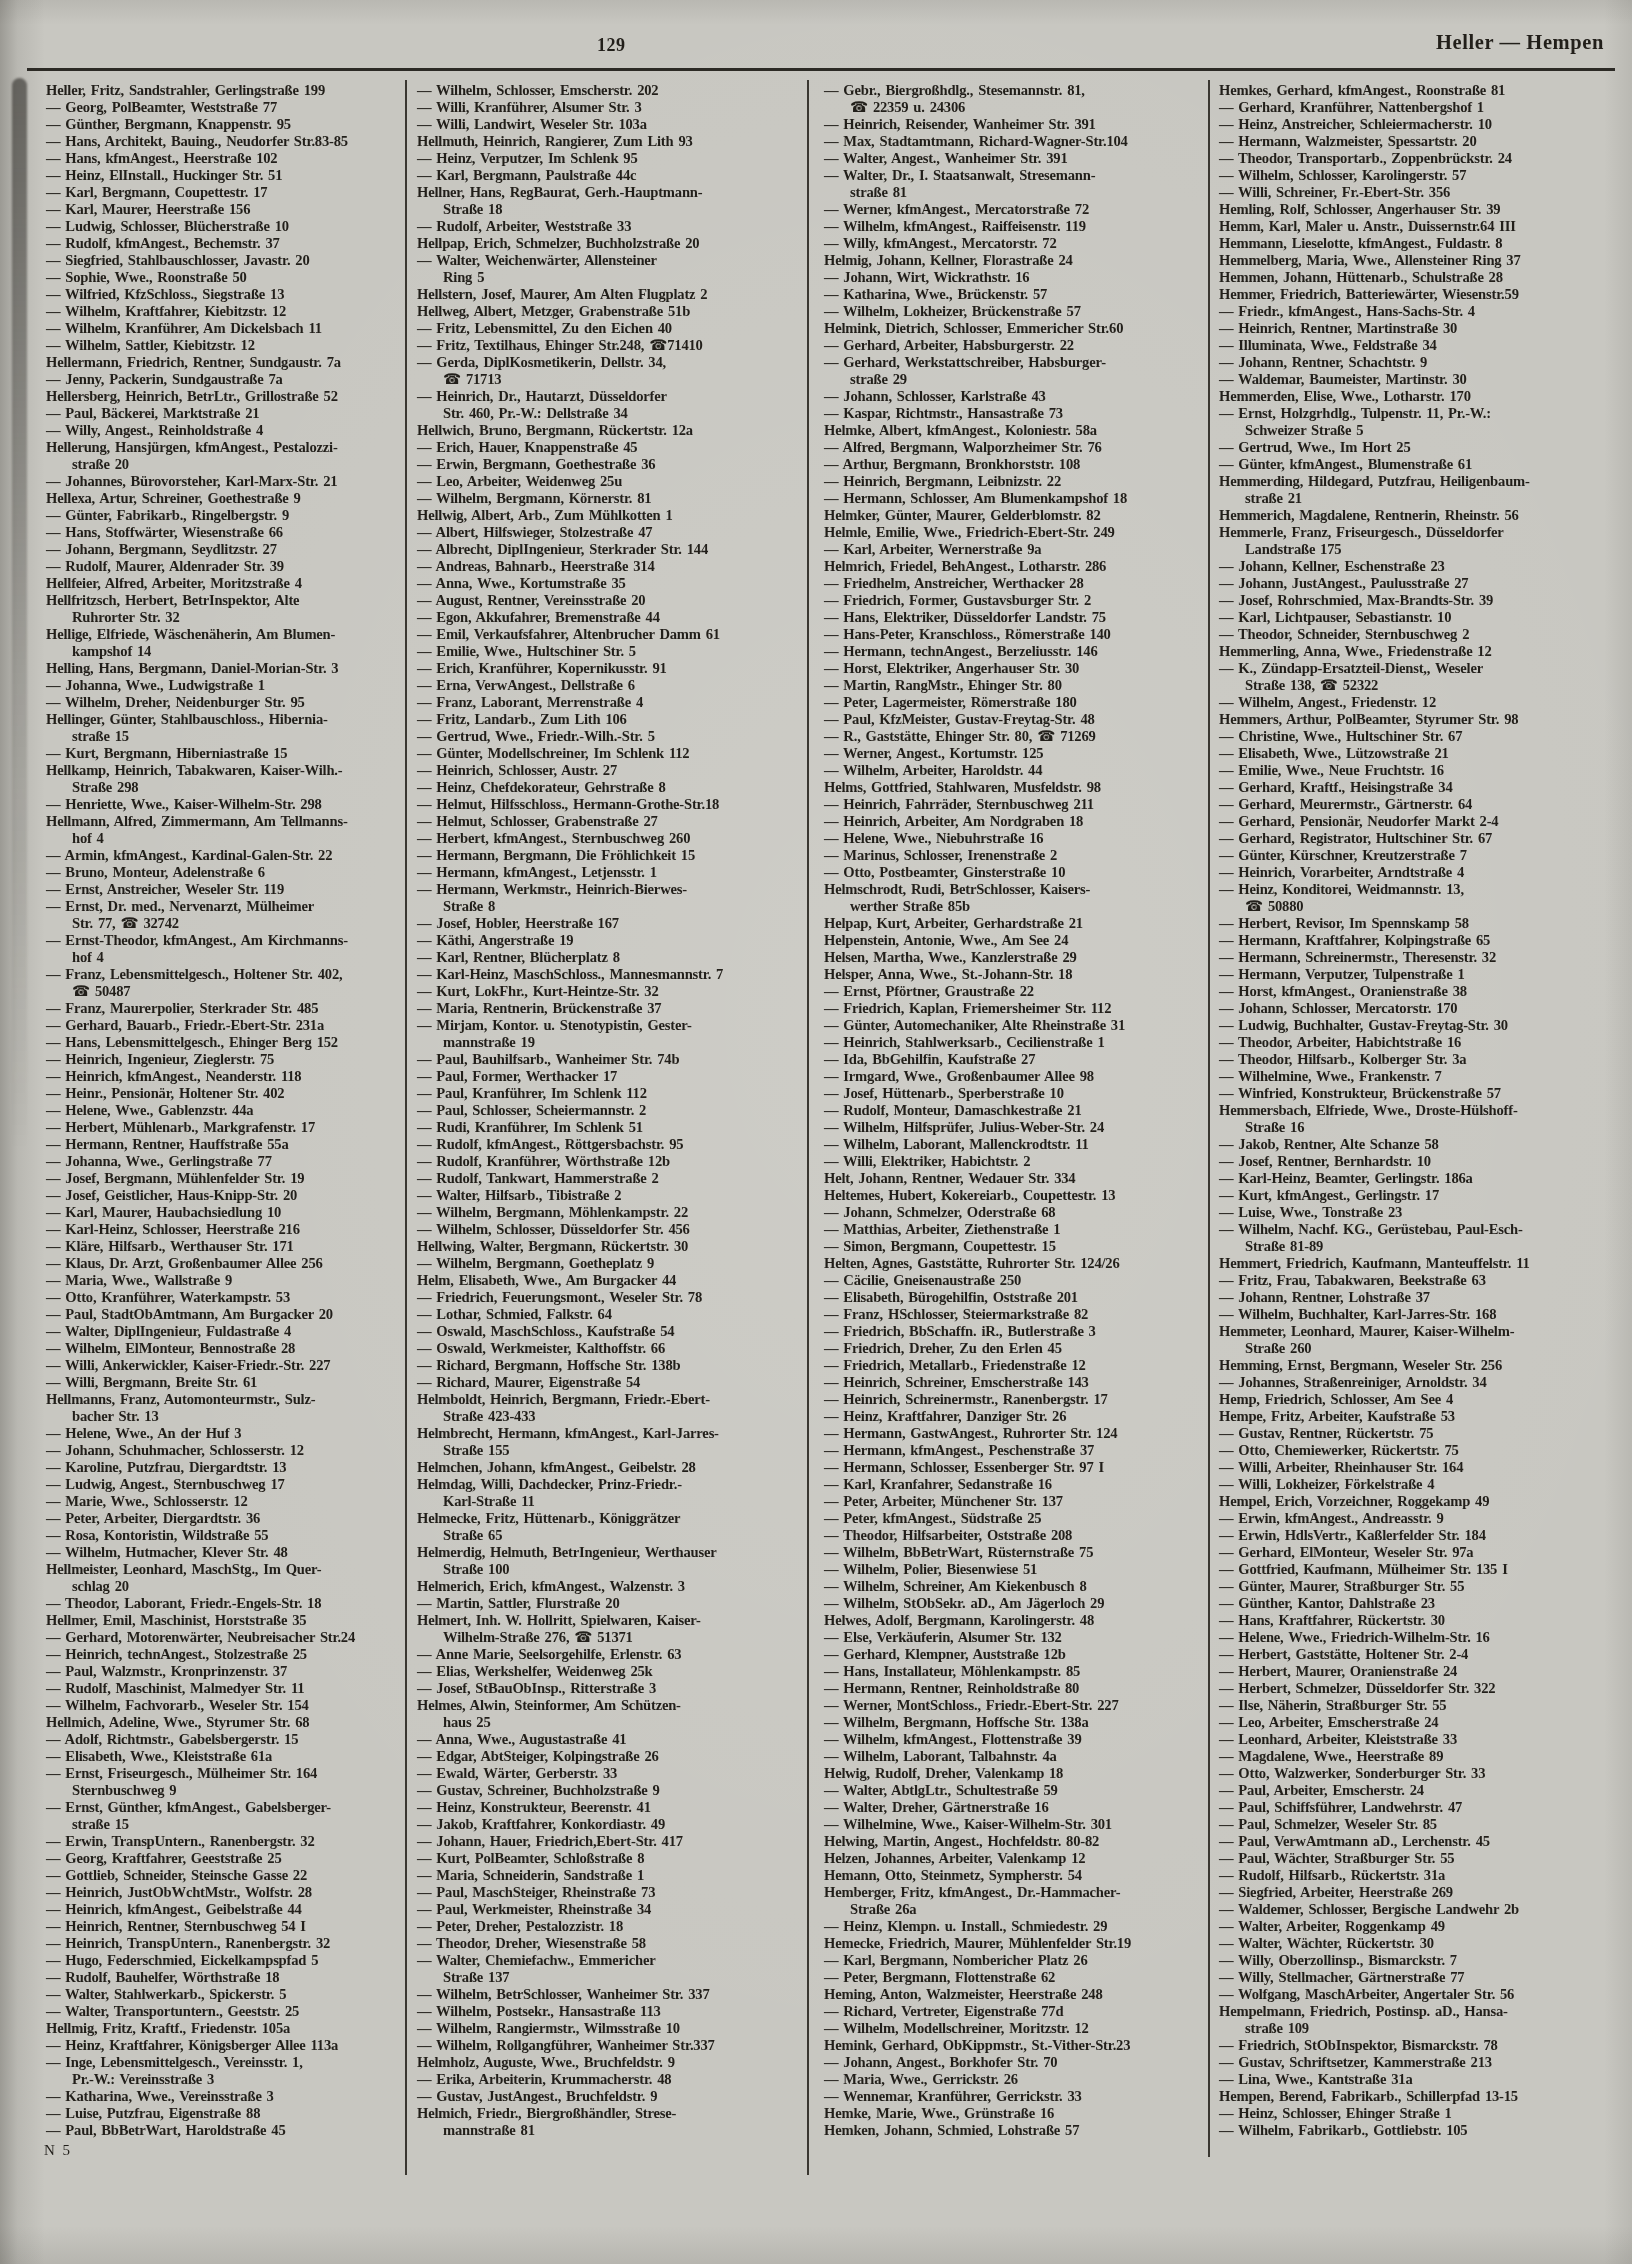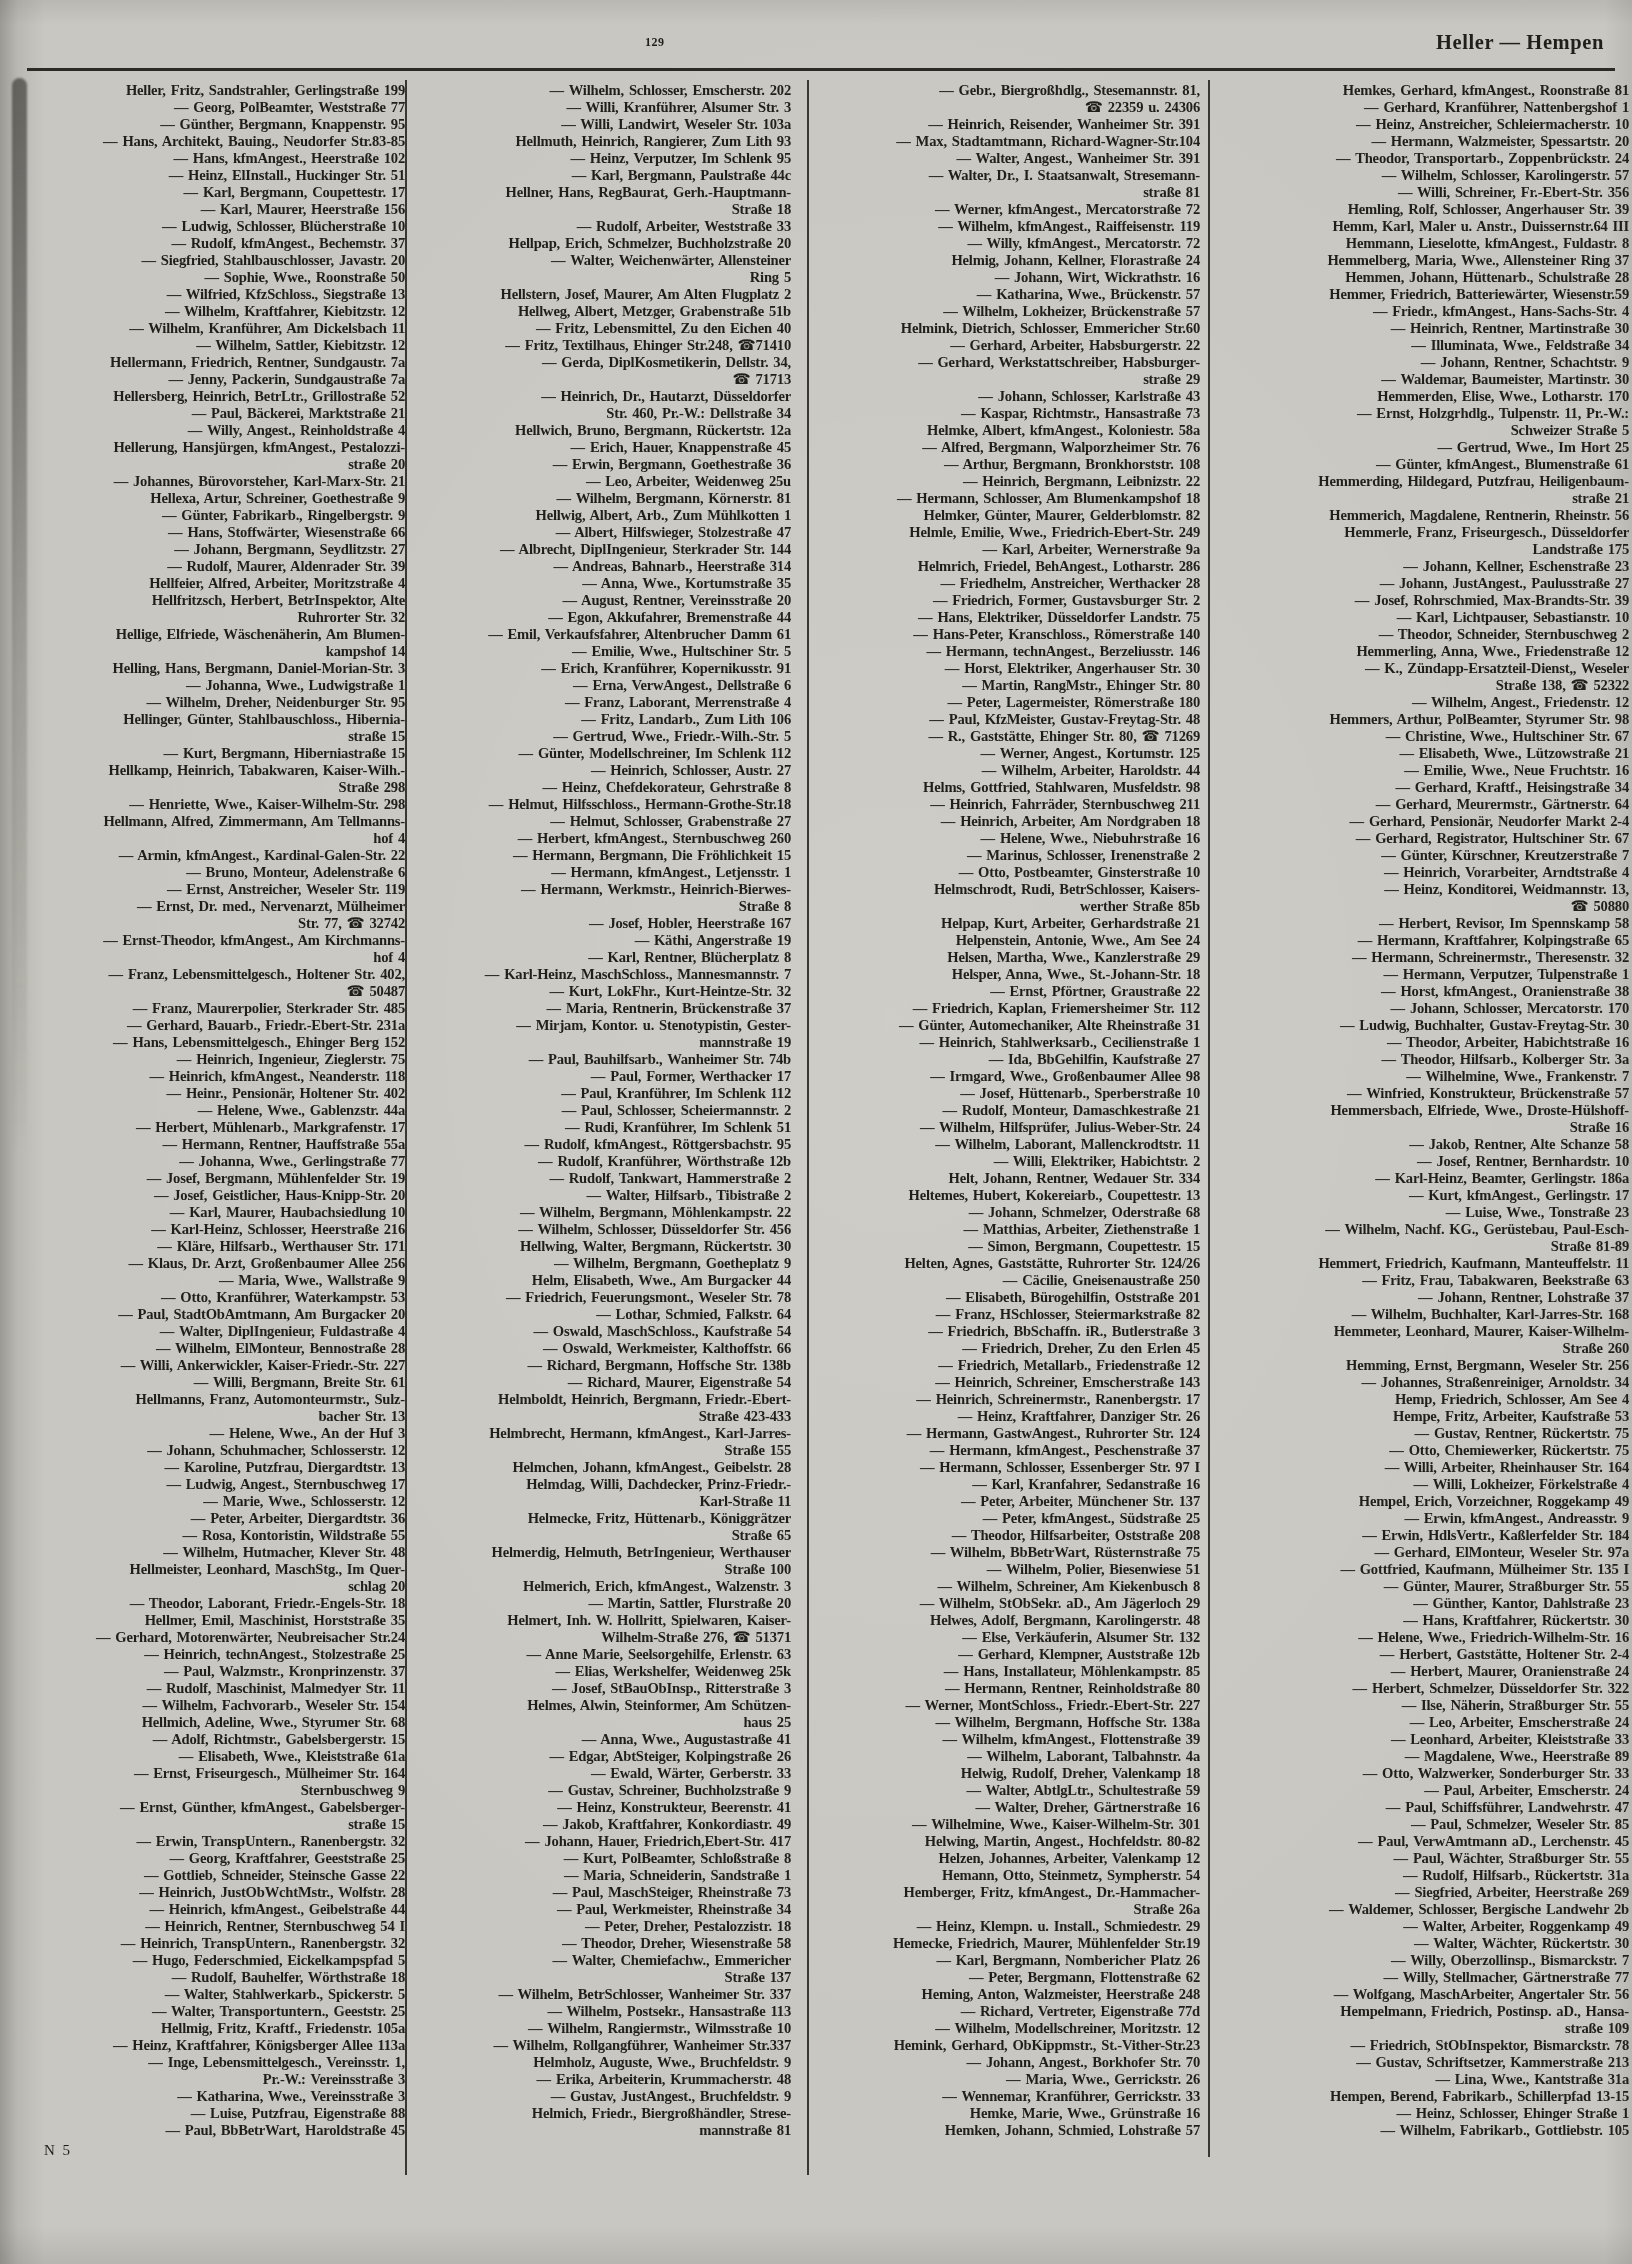--- a/index.html
+++ b/index.html
@@ -16,24 +16,24 @@
     font-family:"Liberation Serif","DejaVu Serif","DejaVu Sans",serif;
     color:#221f1a;
     -webkit-font-smoothing:antialiased;
   }
   .edge-smudge{
     position:absolute;left:11.7px;top:78px;width:15.6px;height:1073px;
     background:linear-gradient(180deg, rgba(30,28,24,0.55), rgba(30,28,24,0.18) 55%, rgba(30,28,24,0) 100%);
     border-radius:7.8px;filter:blur(1px);
   }
   .header{position:absolute;top:29px;left:0;width:1633px;height:33px;font-weight:700;}
-  .page-number{position:absolute;left:597px;top:5.9px;font-size:12px;letter-spacing:0.5px;margin-left:48px;}
+  .page-number{position:absolute;left:597px;top:5.9px;font-size:18px;letter-spacing:0.5px;}
   .header-title{position:absolute;right:29px;top:2px;font-size:20.5px;letter-spacing:0.6px;margin-left:24px;}
   .head-rule{position:absolute;top:68px;left:27px;width:1588px;height:2.9px;background:#2c2a25;}
-  .col{position:absolute;top:82px;font-weight:700;text-align:right;}
+  .col{position:absolute;top:82px;font-weight:700;}
   .col-1{left:46px;width:359px;}
   .col-2{left:417px;width:374px;}
   .col-3{left:824px;width:376px;}
   .col-4{left:1219px;width:410px;}
   .line{
     white-space:nowrap;height:17px;line-height:17px;
     font-size:14.6px;letter-spacing:-0.2px;word-spacing:1.5px;
   }
   .line.cont{padding-left:26px;}
   .vrule{position:absolute;top:80px;width:2px;height:2095px;background:#3a3731;}

